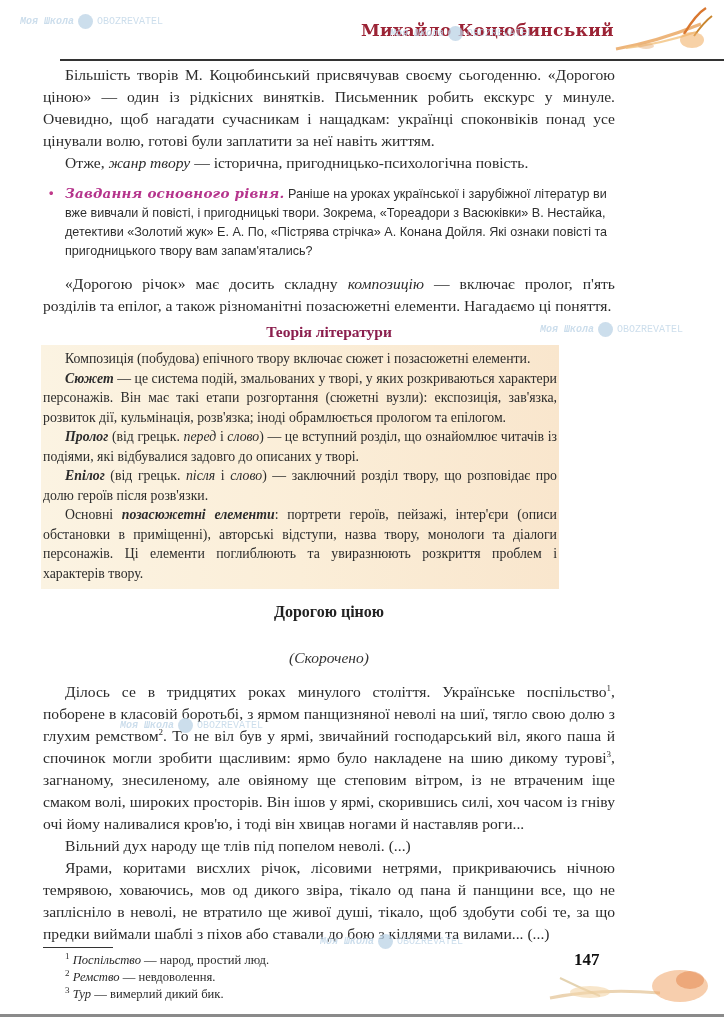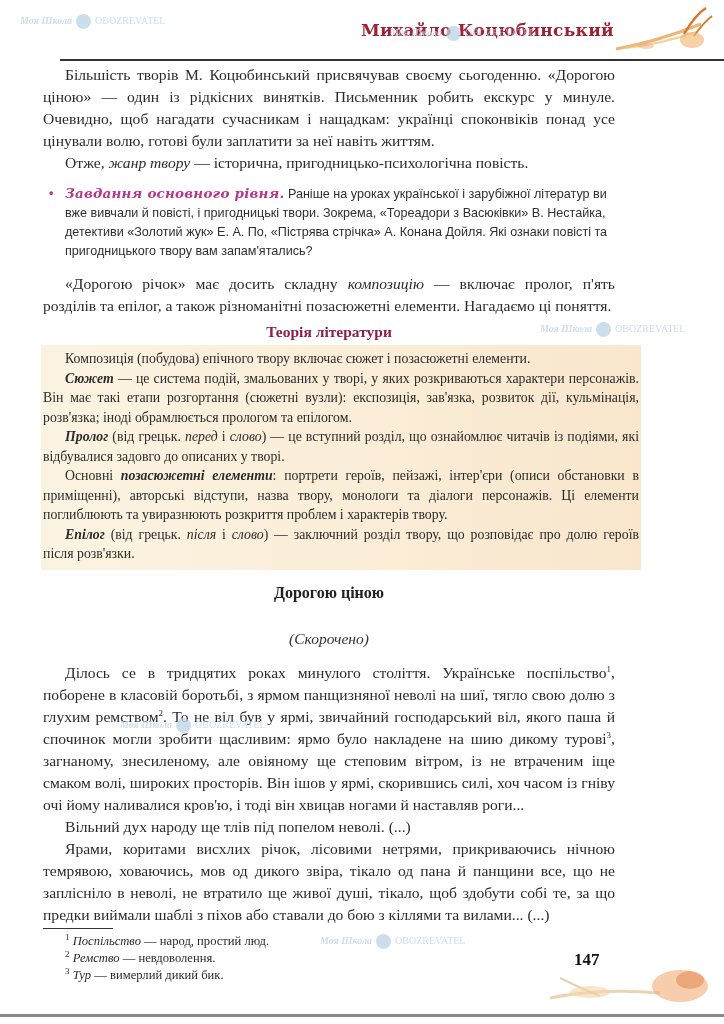--- a/index.html
+++ b/index.html
@@ -38,21 +38,21 @@
   }
   .task-label {
     font-family: "DejaVu Serif", serif; font-style: italic; font-weight: bold; color: #b5348c; font-size: 13.5px;
     letter-spacing: 0.2px;
   }
   .section-title {
     text-align: center; font-weight: bold; color: #8b1f4e; font-size: 15.5px; margin-top: 4px;
     font-family: "Liberation Serif", "DejaVu Serif", serif; line-height: 22px;
   }
   .theory-box {
-    margin-left: -2px; width: 600px; padding: 4px 0 6px 0; margin-top: 2px;
+    margin-left: -2px; width: 518px; padding: 4px 0 6px 0; margin-top: 2px;
     background: linear-gradient(to right, #fbf3e2 0%, #fbeed8 50%, #f9e6cd 100%);
   }
   .theory-box p {
     font-family: "Liberation Serif", "DejaVu Serif", serif; font-size: 13.8px; line-height: 19.5px;
     text-align: justify; color: #2b2b2b; padding: 0 2px;
   }
   .term { font-weight: bold; font-style: italic; }
   .em { font-style: italic; }
   .work-title {
     text-align: center; font-weight: bold; font-size: 16px; margin-top: 12px; line-height: 22px;
@@ -71,21 +71,21 @@
   }
   .page-number {
     position: absolute; left: 574px; top: 950px; font-weight: bold; font-size: 17px; color: #111;
     font-family: "Liberation Serif", "DejaVu Serif", serif;
   }
   .footer-ornament { position: absolute; left: 540px; top: 958px; width: 180px; height: 50px; }
   .bottom-rule {
     position: absolute; left: 0; top: 1014px; width: 724px; height: 3px; background: #8a8a8a;
   }
   .watermark {
-    position: absolute; font-family: Liberation Serif, serif; font-size: 10px; color: #bcd3e6;
+    position: absolute; font-family: Liberation Mono, monospace; font-size: 10px; color: #bcd3e6;
     opacity: 0.75; pointer-events: none; white-space: nowrap;
   }
   .watermark .wm-logo {
     display: inline-block; width: 15px; height: 15px; border-radius: 50%; background: #bcd3e6;
     vertical-align: middle; margin: 0 4px;
   }
   .watermark .wm-it { font-style: italic; font-weight: bold; }
 </style>
 </head>
 <body>
@@ -113,22 +113,22 @@
   </div>
 
   <p class="body-text indent" style="margin-top:12px"><span>«Дорогою річок» має досить складну </span><span class="em">композицію</span><span> — включає пролог, п'ять розділів та епілог, а також різноманітні позасюжетні елементи. Нагадаємо ці поняття.</span></p>
 
   <div class="section-title">Теорія літератури</div>
 
   <div class="theory-box">
     <p class="indent">Композиція (побудова) епічного твору включає сюжет і позасюжетні елементи.</p>
     <p class="indent"><span class="term">Сюжет</span><span> — це система подій, змальованих у творі, у яких розкриваються характери персонажів. Він має такі етапи розгортання (сюжетні вузли): експозиція, зав'язка, розвиток дії, кульмінація, розв'язка; іноді обрамлюється прологом та епілогом.</span></p>
     <p class="indent"><span class="term">Пролог</span><span> (від грецьк. </span><span class="em">перед</span><span> і </span><span class="em">слово</span><span>) — це вступний розділ, що ознайомлює читачів із подіями, які відбувалися задовго до описаних у творі.</span></p>
+    <p class="indent"><span class="term">Епілог</span><span> (від грецьк. </span><span class="em">після</span><span> і </span><span class="em">слово</span><span>) — заключний розділ твору, що розповідає про долю героїв після розв'язки.</span></p>
     <p class="indent"><span>Основні </span><span class="term">позасюжетні елементи</span><span>: портрети героїв, пейзажі, інтер'єри (описи обстановки в приміщенні), авторські відступи, назва твору, монологи та діалоги персонажів. Ці елементи поглиблюють та увиразнюють розкриття проблем і характерів твору.</span></p>
-    <p class="indent"><span class="term">Епілог</span><span> (від грецьк. </span><span class="em">після</span><span> і </span><span class="em">слово</span><span>) — заключний розділ твору, що розповідає про долю героїв після розв'язки.</span></p>
   </div>
 
   <div class="work-title">Дорогою ціною</div>
   <div class="work-sub">(Скорочено)</div>
 
   <div class="excerpt">
     <p class="body-text indent"><span>Ділось се в тридцятих роках минулого століття. Українське поспільство</span><sup>1</sup><span>, поборене в класовій боротьбі, з ярмом панщизняної неволі на шиї, тягло свою долю з глухим ремством</span><sup>2</sup><span>. То не віл був у ярмі, звичайний господарський віл, якого паша й спочинок могли зробити щасливим: ярмо було накладене на шию дикому турові</span><sup>3</sup><span>, загнаному, знесиленому, але овіяному ще степовим вітром, із не втраченим іще смаком волі, широких просторів. Він ішов у ярмі, скорившись силі, хоч часом із гніву очі йому наливалися кров'ю, і тоді він хвицав ногами й наставляв роги...</span></p>
     <p class="body-text indent">Вільний дух народу ще тлів під попелом неволі. (...)</p>
     <p class="body-text indent">Ярами, коритами висхлих річок, лісовими нетрями, прикриваючись нічною темрявою, ховаючись, мов од дикого звіра, тікало од пана й панщини все, що не заплісніло в неволі, не втратило ще живої душі, тікало, щоб здобути собі те, за що предки виймали шаблі з піхов або ставали до бою з кіллями та вилами... (...)</p>
   </div>

